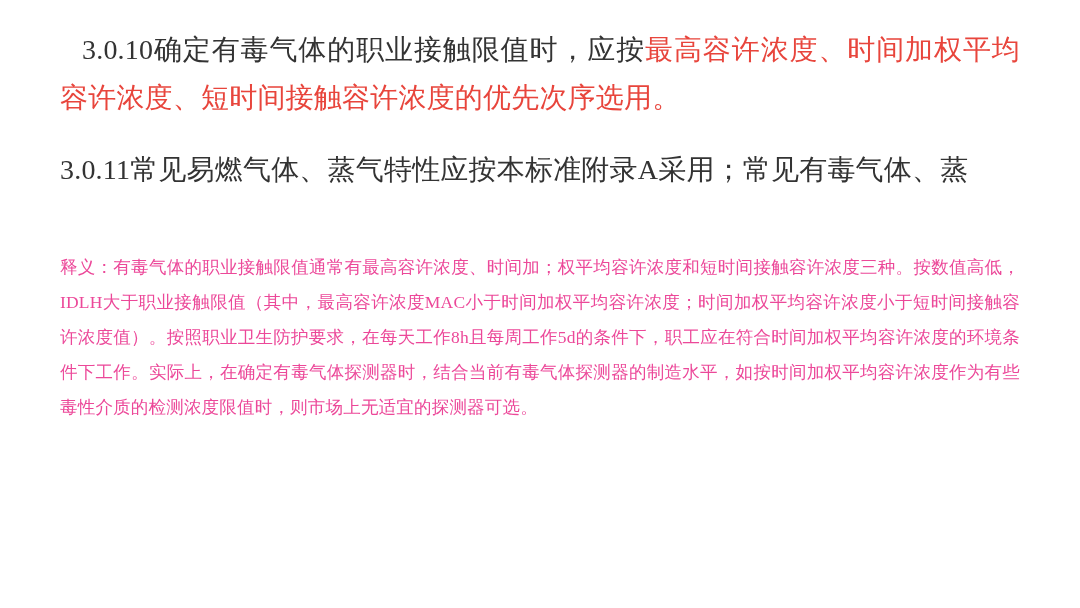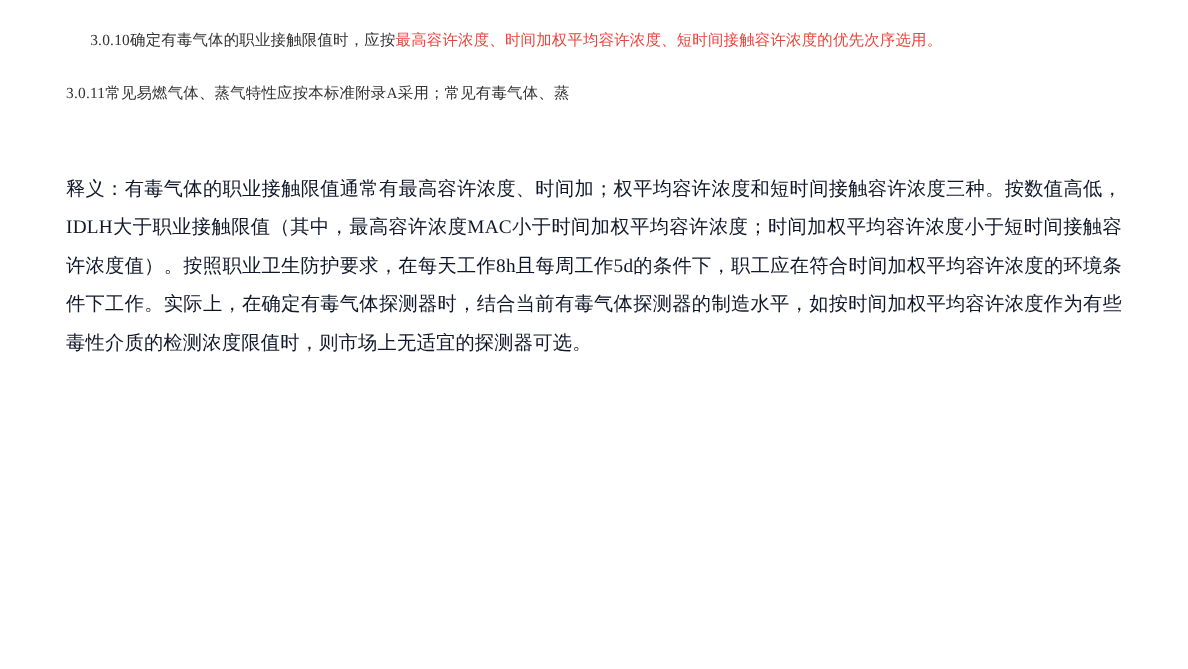--- a/index.html
+++ b/index.html
@@ -15,21 +15,21 @@
   }
   .page {
     position: relative;
     width: 1080px;
     height: 608px;
     box-sizing: border-box;
     padding: 26px 60px 0 60px;
   }
   .clause {
     margin: 0 0 6px 0;
-    font-size: 14px;
+    font-size: 28px;
     line-height: 1.72;
     letter-spacing: 0.2px;
     text-align: justify;
   }
   .clause-1 {
     color: #333333;
   }
   .clause-1 .hl {
     color: #e8453c;
   }
@@ -47,21 +47,21 @@
     text-indent: 0;
     padding-left: 28px;
   }
   .clause-2 .first-line {
     display: block;
     text-indent: 0;
     margin-top: 24px;
   }
   .explain {
     margin: 56px 0 17px 0;
-    color: #0f172a;
+    color: #ec4899;
     font-size: 17.5px;
     line-height: 2.0;
     text-align: justify;
     letter-spacing: 0.2px;
   }
   .explain p {
     margin: 0;
   }
 </style>
 </head>

